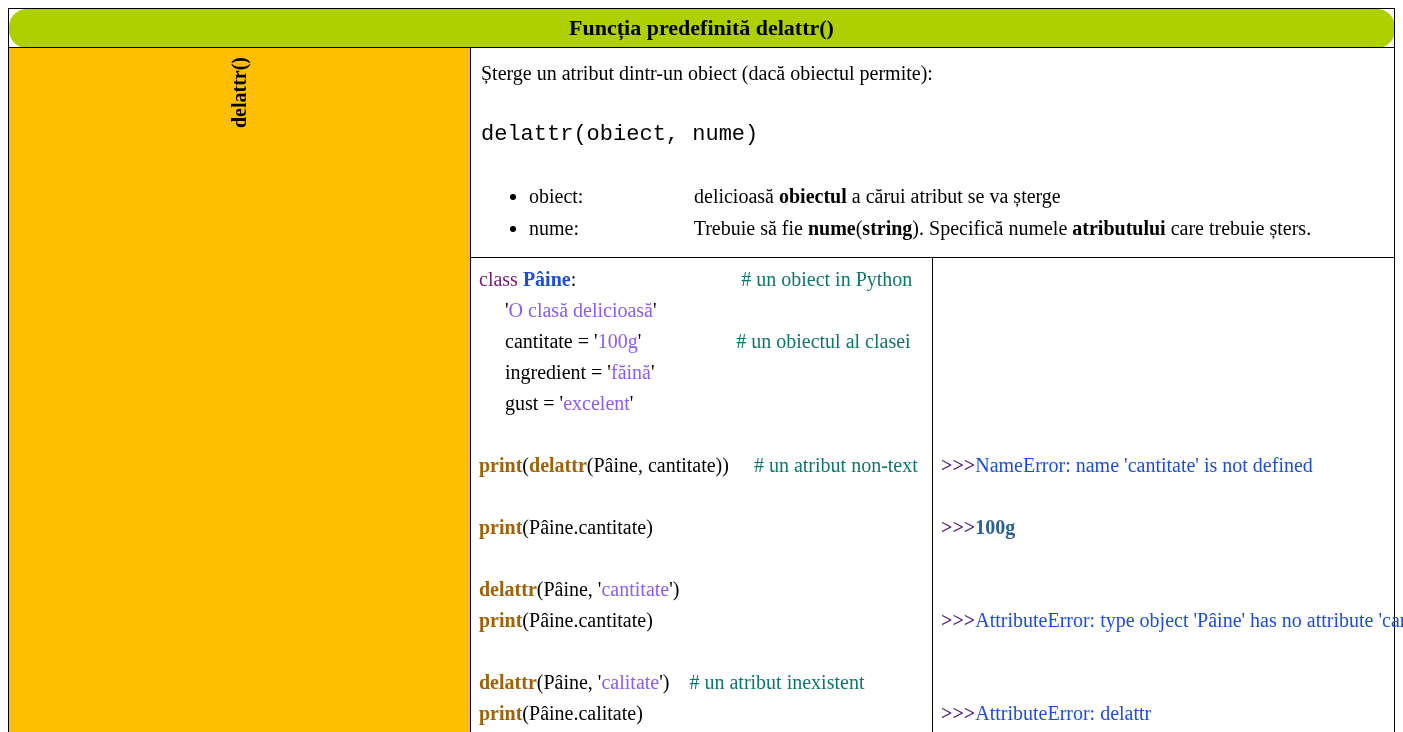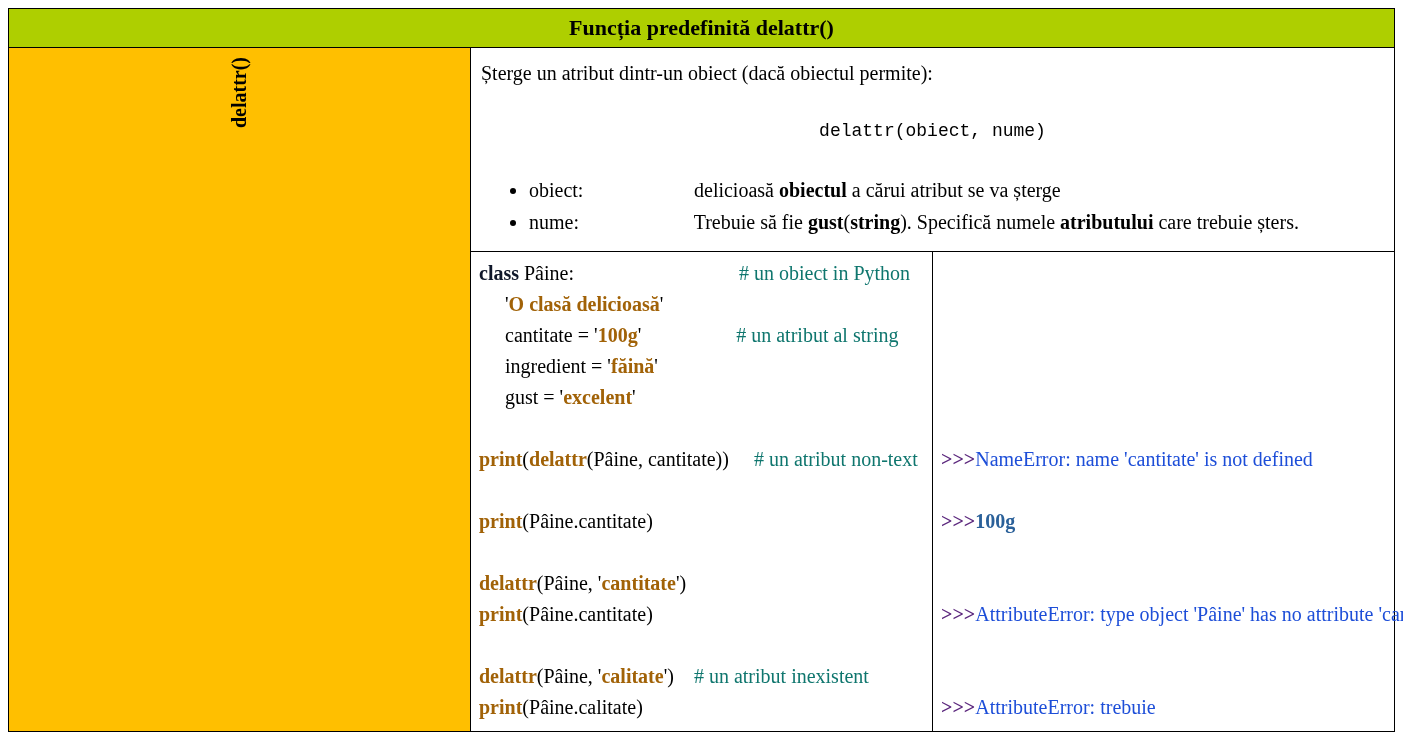--- a/index.html
+++ b/index.html
@@ -18,20 +18,21 @@
   table.main td, table.main th {
     border: 1px solid #000;
     vertical-align: top;
   }
   th.header {
     background: #aecf00;
     text-align: center;
     font-weight: bold;
     font-size: 22px;
     padding: 6px 4px;
+    border-radius: 18px;
   }
   td.sidebar {
     background: #ffbf00;
     width: 52px;
     text-align: center;
     vertical-align: middle;
     font-weight: bold;
     font-size: 20px;
   }
   .vlabel {
@@ -40,22 +41,22 @@
     display: inline-block;
     padding: 8px 0;
   }
   td.desc {
     padding: 10px 10px 12px 10px;
     line-height: 1.5;
     margin-top: 30px;
   }
   .sig {
     font-family: "Liberation Mono", "Courier New", monospace;
-    font-size: 18px;
-    text-align: center;
+    font-size: 22px;
+    text-align: left;
     margin: 30px 0 30px 0;
   }
   ul.params {
     list-style: disc;
     margin: 4px 0 0 0;
     padding-left: 48px;
   }
   ul.params li {
     margin: 2px 0;
   }
@@ -71,24 +72,24 @@
     width: 614px;
   }
   td.output {
     padding: 6px 8px 8px 8px;
     font-size: 20px;
     line-height: 1.55;
     vertical-align: top;
   }
   .code-row { white-space: pre; }
   .indent { padding-left: 26px; display: inline-block; }
-  .c-orange { color: #0f172a; font-weight: bold; }
-  .c-blue   { color: #000000; font-weight: normal; }
+  .c-orange { color: #701a75; font-weight: normal; }
+  .c-blue   { color: #1d4ed8; font-weight: bold; }
   .c-red    { color: #0f766e; }
-  .c-green  { color: #a16207; font-weight: bold; }
+  .c-green  { color: #8b5cf6; font-weight: normal; }
   .c-purple { color: #a16207; font-weight: bold; }
   .out-prompt { color: #5b277d; font-weight: bold; }
   .out-err { color: #1d4ed8; }
   .out-ok  { color: #2a6099; font-weight: bold; }
 </style>
 </head>
 <body>
 
 <table class="main">
   <tbody>
@@ -105,31 +106,31 @@
     <td class="desc" colspan="2">
       <div>Șterge un atribut dintr-un obiect (dacă obiectul permite):</div>
       <div class="sig">delattr(obiect, nume)</div>
       <ul class="params">
         <li>
           <span class="param-name">obiect:</span>
           <span><span>delicioasă </span><b>obiectul</b><span> a cărui atribut se va șterge</span></span>
         </li>
         <li>
           <span class="param-name">nume:</span>
-          <span><span>Trebuie să fie </span><b>gust</b><span>(</span><b>string</b><span>). Specifică numele </span><b>atributului</b><span> care trebuie șters.</span></span>
+          <span><span>Trebuie să fie </span><b>nume</b><span>(</span><b>string</b><span>). Specifică numele </span><b>atributului</b><span> care trebuie șters.</span></span>
         </li>
       </ul>
     </td>
   </tr>
 
   <tr>
     <td class="code">
       <div class="code-row"><span class="c-orange">class </span><span class="c-blue">Pâine</span><span>:</span><span>                                 </span><span class="c-red"># un obiect in Python</span></div>
       <div class="code-row"><span class="indent"><span>'</span><span class="c-green">O clasă delicioasă</span><span>'</span></span></div>
-      <div class="code-row"><span class="indent"><span>cantitate = '</span><span class="c-green">100g</span><span>'</span></span><span>                   </span><span class="c-red"># un atribut al string</span></div>
+      <div class="code-row"><span class="indent"><span>cantitate = '</span><span class="c-green">100g</span><span>'</span></span><span>                   </span><span class="c-red"># un obiectul al clasei</span></div>
       <div class="code-row"><span class="indent"><span>ingredient = '</span><span class="c-green">făină</span><span>'</span></span></div>
       <div class="code-row"><span class="indent"><span>gust = '</span><span class="c-green">excelent</span><span>'</span></span></div>
       <div class="code-row">&nbsp;</div>
       <div class="code-row"><span class="c-purple">print</span><span>(</span><span class="c-purple">delattr</span><span>(Pâine, cantitate))</span><span>     </span><span class="c-red"># un atribut non-text</span></div>
       <div class="code-row">&nbsp;</div>
       <div class="code-row"><span class="c-purple">print</span><span>(Pâine.cantitate)</span></div>
       <div class="code-row">&nbsp;</div>
       <div class="code-row"><span class="c-purple">delattr</span><span>(Pâine, '</span><span class="c-green">cantitate</span><span>')</span></div>
       <div class="code-row"><span class="c-purple">print</span><span>(Pâine.cantitate)</span></div>
       <div class="code-row">&nbsp;</div>
@@ -145,17 +146,17 @@
       <div class="code-row">&nbsp;</div>
       <div class="code-row">&nbsp;</div>
       <div class="code-row"><span class="out-prompt">&gt;&gt;&gt;</span><span class="out-err">NameError: name 'cantitate' is not defined</span></div>
       <div class="code-row">&nbsp;</div>
       <div class="code-row"><span class="out-prompt">&gt;&gt;&gt;</span><span class="out-ok">100g</span></div>
       <div class="code-row">&nbsp;</div>
       <div class="code-row">&nbsp;</div>
       <div class="code-row"><span class="out-prompt">&gt;&gt;&gt;</span><span class="out-err">AttributeError: type object 'Pâine' has no attribute 'cantitate'</span></div>
       <div class="code-row">&nbsp;</div>
       <div class="code-row">&nbsp;</div>
-      <div class="code-row"><span class="out-prompt">&gt;&gt;&gt;</span><span class="out-err">AttributeError: trebuie</span></div>
+      <div class="code-row"><span class="out-prompt">&gt;&gt;&gt;</span><span class="out-err">AttributeError: delattr</span></div>
     </td>
   </tr>
 </tbody>
   </table>
 
 </body></html>

